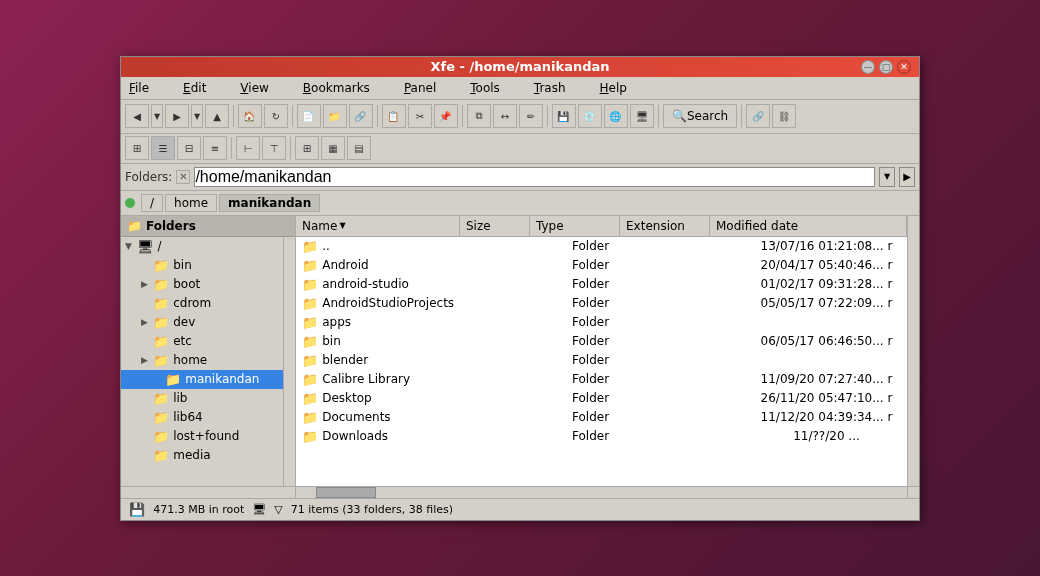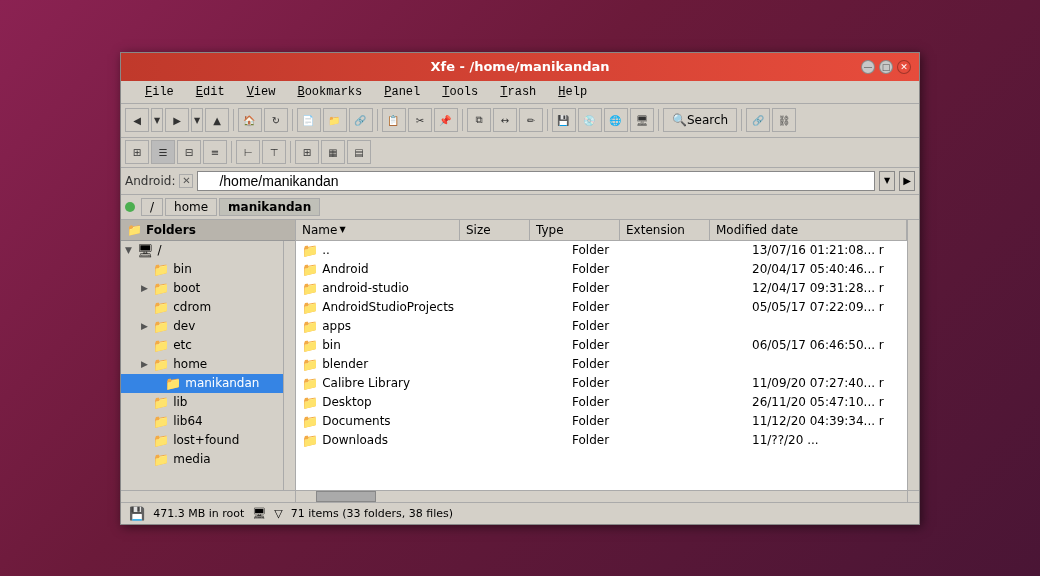--- a/index.html
+++ b/index.html
@@ -14,21 +14,21 @@
       font-size: 12px;
     }
     .window {
       width: 800px;
       background: #d4d0c8;
       border: 1px solid #888;
       box-shadow: 2px 2px 10px rgba(0,0,0,0.5);
     }
     .title-bar {
       background: linear-gradient(to right, #c0392b, #e74c3c);
-      height: 28px;
+      height: 20px;
       display: flex;
       align-items: center;
       justify-content: space-between;
       padding: 0 8px;
       color: white;
     }
     .title-bar-text {
       font-size: 13px;
       font-weight: bold;
       flex: 1;
@@ -50,24 +50,23 @@
       font-size: 9px;
     }
     .btn-min { background: #c8c8c8; color: #555; }
     .btn-max { background: #c8c8c8; color: #555; }
     .btn-close { background: #e74c3c; color: white; font-weight: bold; }
     .title-spacer { width: 50px; }
     
     .menu-bar {
       background: #d4d0c8;
       border-bottom: 1px solid #aaa;
-      padding: 2px 16px;
-      display: flex;
-      gap: 6px;
-      font-family: Liberation Mono, monospace;
+      padding: 2px 0;
+      display: flex;
+      gap: 18px;
     }
     .menu-item {
       padding: 2px 8px;
       cursor: pointer;
       font-size: 12px;
     }
     .menu-item u { text-decoration: underline; }
     
     .toolbar {
       background: #d4d0c8;
@@ -140,22 +139,22 @@
       justify-content: center;
       font-size: 10px;
       font-weight: bold;
       color: #555;
     }
     .location-input {
       flex: 1;
       height: 20px;
       border: 1px solid #888;
       background: white;
-      padding: 0 21px;
-      font-size: 14px;
+      padding: 0 0;
+      font-size: 16px;
       outline: none;
     }
     .location-dropdown {
       width: 16px;
       height: 20px;
       border: 1px solid #888;
       background: #d4d0c8;
       cursor: pointer;
       display: flex;
       align-items: center;
@@ -263,21 +262,21 @@
       cursor: pointer;
       display: flex;
       align-items: center;
       gap: 2px;
       user-select: none;
     }
     .col-name { width: 164px; }
     .col-size { width: 70px; }
     .col-type { width: 90px; }
     .col-ext { width: 90px; }
-    .col-date { flex: 1; }
+    .col-date { flex: 1; text-align: center; }
     
     .file-list {
       overflow-y: auto;
       flex: 1;
     }
     .file-row {
       display: flex;
       align-items: center;
       padding: 1px 0;
       cursor: pointer;
@@ -403,21 +402,21 @@
     <div class="tb-sep"></div>
     <div class="tb-btn">⊢</div>
     <div class="tb-btn">⊤</div>
     <div class="tb-sep"></div>
     <div class="tb-btn">⊞</div>
     <div class="tb-btn">▦</div>
     <div class="tb-btn">▤</div>
   </div>
 
   <div class="location-bar">
-    <span class="location-label">Android:</span>
+    <span class="location-label">Folders:</span>
     <div class="location-x">✕</div>
     <input class="location-input" type="text" value="/home/manikandan" style="">
     <div class="location-dropdown">▼</div>
     <div class="location-go">▶</div>
   </div>
 
   <div class="breadcrumb-bar">
     <div class="bc-dot"></div>
     <div class="bc-item">/</div>
     <div class="bc-item">home</div>
@@ -530,21 +529,21 @@
           <div class="file-cell col-ext"></div>
           <div class="file-cell col-date">20/04/17 05:40:46... r</div>
         </div>
 
         <div class="file-row">
           <div class="file-cell file-name-cell col-name">
             <span class="file-icon">📁</span>android-studio</div>
           <div class="file-cell col-size"></div>
           <div class="file-cell col-type">Folder</div>
           <div class="file-cell col-ext"></div>
-          <div class="file-cell col-date">12/04/17 09:31:28... r</div>
+          <div class="file-cell col-date">01/02/17 09:31:28... r</div>
         </div>
 
         <div class="file-row">
           <div class="file-cell file-name-cell col-name">
             <span class="file-icon">📁</span>AndroidStudioProjects</div>
           <div class="file-cell col-size"></div>
           <div class="file-cell col-type">Folder</div>
           <div class="file-cell col-ext"></div>
           <div class="file-cell col-date">05/05/17 07:22:09... r</div>
         </div>

